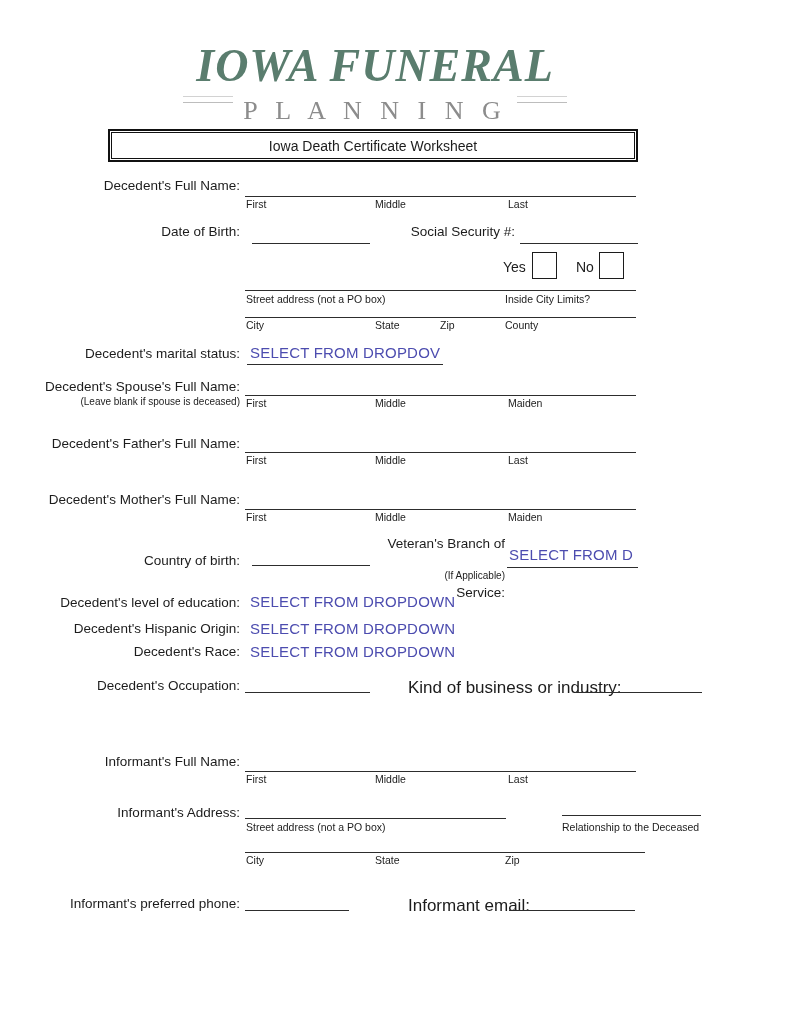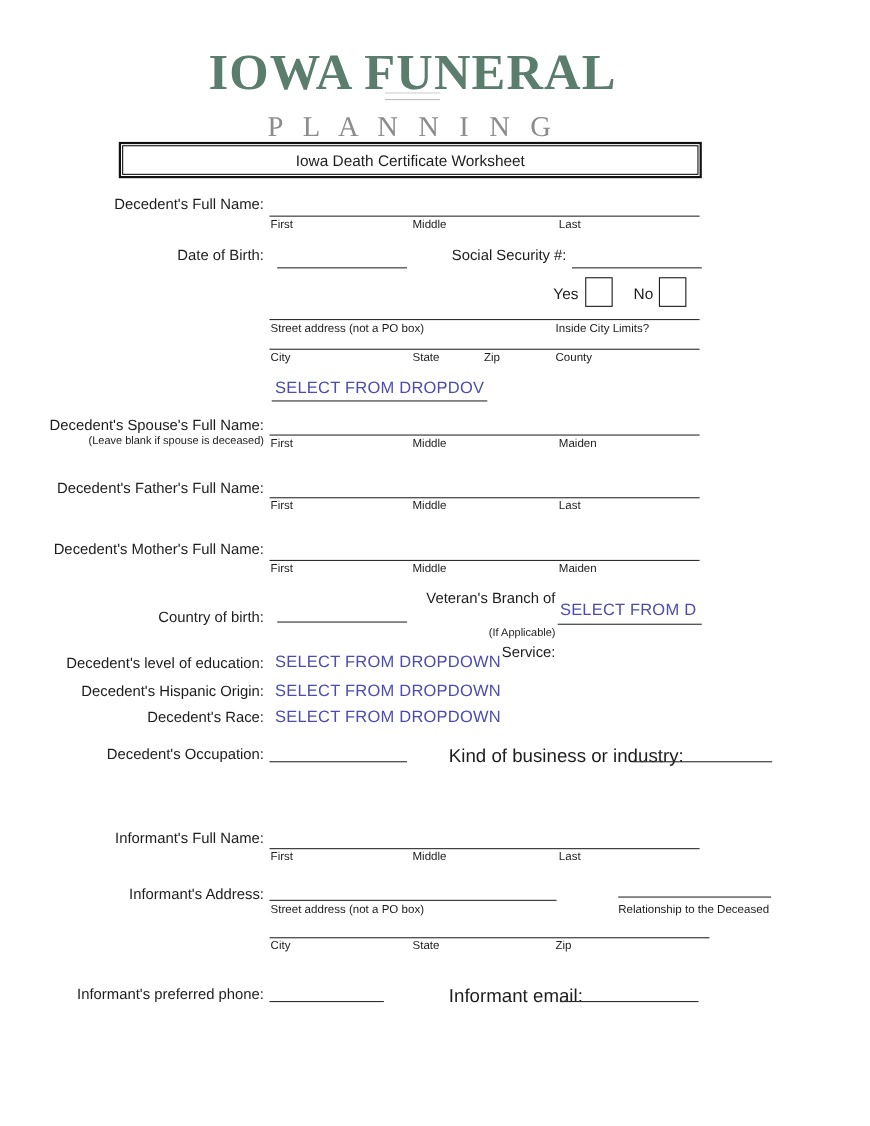--- a/index.html
+++ b/index.html
@@ -8,24 +8,25 @@
     font-family:"Liberation Sans","DejaVu Sans",sans-serif; color:#1c1c1c;
     overflow:hidden;
   }
 
   
   .brand1 {
     position:absolute; left:0; top:42px; width:750px; text-align:center;
     font-family:"Liberation Serif","DejaVu Serif",serif;
     font-size:46px; font-weight:600; letter-spacing:1px; color:#5a7d6e;
     line-height:1.05;
+    font-style:italic;
   }
   .brand2-row {
-    position:absolute; left:0; top:84px; width:750px;
-    display:flex; align-items:center; justify-content:center; gap:10px;flex-direction:column;
+    position:absolute; left:0; top:96px; width:750px;
+    display:flex; align-items:flex-start; justify-content:center; gap:10px;
   }
   .brand2 {
     font-family:"Liberation Serif","DejaVu Serif",serif;
     font-size:26px; color:#8c8c8c; letter-spacing:6px; white-space:nowrap;
   }
   .dline { width:50px; height:5px; border-top:1.5px solid #d2d2d2; border-bottom:1.5px solid #bdbdbd; }
   .title-box {
     position:absolute; left:108px; top:129px; width:530px; height:33px;
     border:2px solid #111; box-sizing:border-box; padding:1px; background:#fff;
   }
@@ -83,20 +84,21 @@
   <div class="cb" style="left:599px; top:252px"></div>
   <div class="sub" style="left:246px; top:293px">Street address (not a PO box)</div>
   <div class="sub" style="left:505px; top:293px">Inside City Limits?</div>
 
   <div class="fline" style="left:245px; top:317px; width:391px"></div>
   <div class="sub" style="left:246px; top:319px">City</div>
   <div class="sub" style="left:375px; top:319px">State</div>
   <div class="sub" style="left:440px; top:319px">Zip</div>
   <div class="sub" style="left:505px; top:319px">County</div>
 
+  <div class="rlabel" style="top:346px">Decedent's marital status:</div>
   <div class="dd" style="left:250px; top:344px">SELECT FROM DROPDOV</div>
   <div class="fline" style="left:247px; top:364px; width:196px"></div>
 
   <div class="rlabel" style="top:379px">Decedent's Spouse's Full Name:</div>
   <div class="tiny" style="left:0; width:240px; text-align:right; top:396px">(Leave blank if spouse is deceased)</div>
   <div class="fline" style="left:245px; top:395px; width:391px"></div>
   <div class="sub" style="left:246px; top:397px">First</div>
   <div class="sub" style="left:375px; top:397px">Middle</div>
   <div class="sub" style="left:508px; top:397px">Maiden</div>
 

